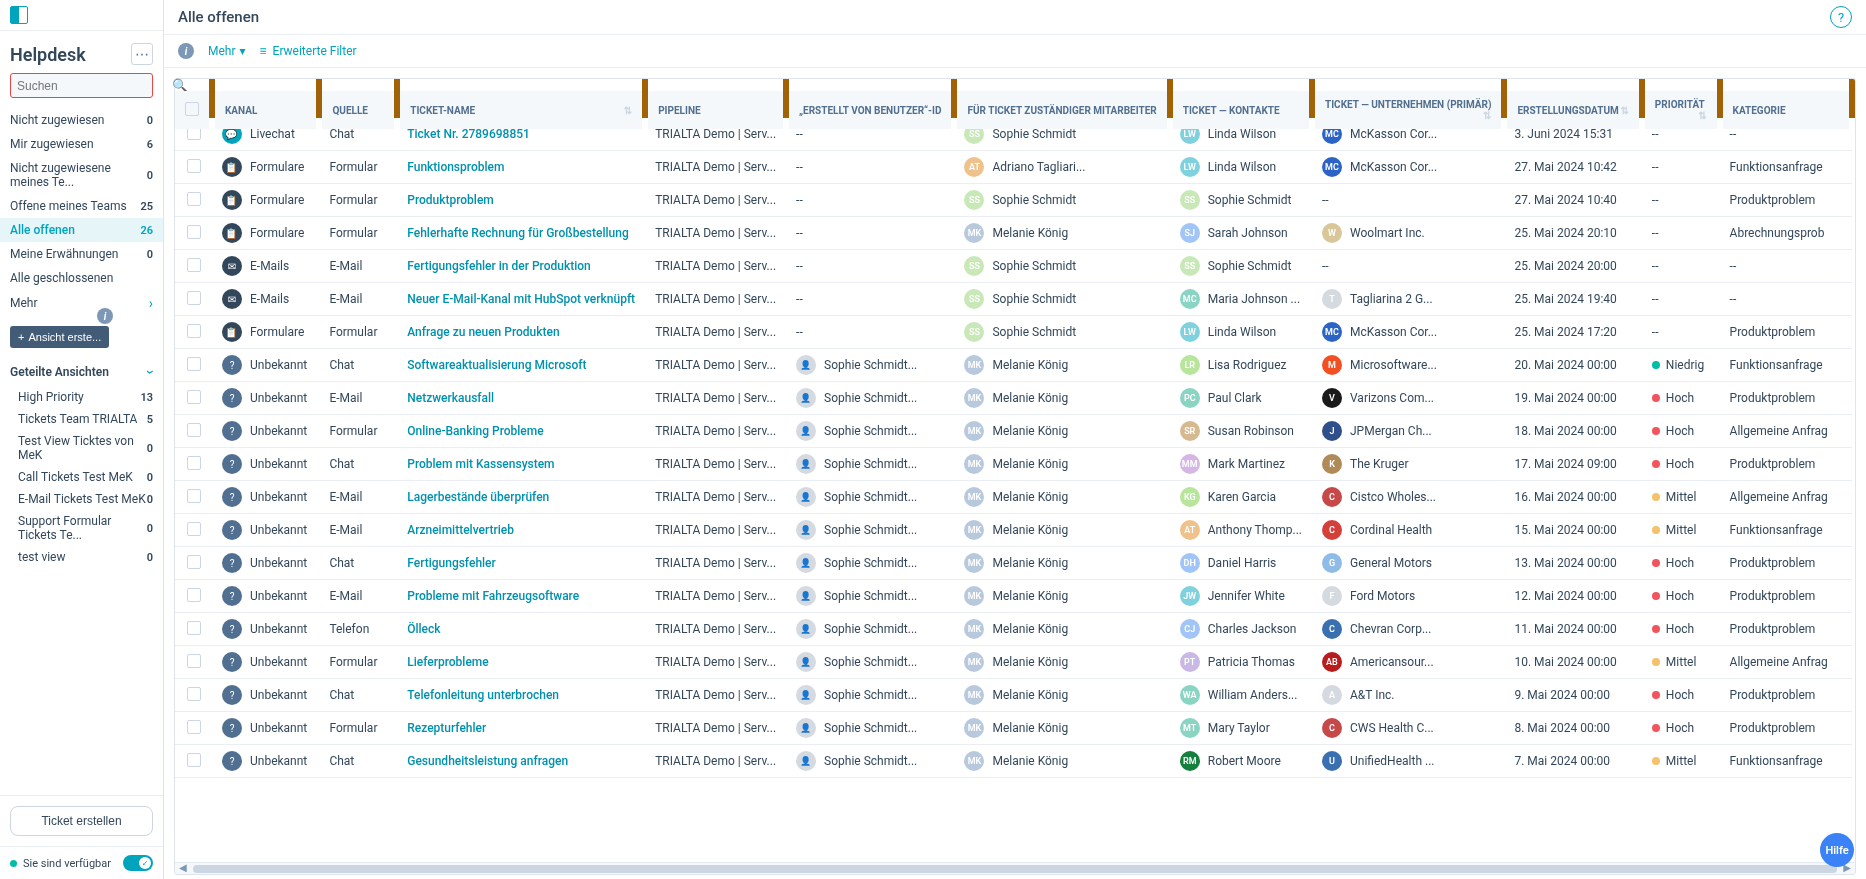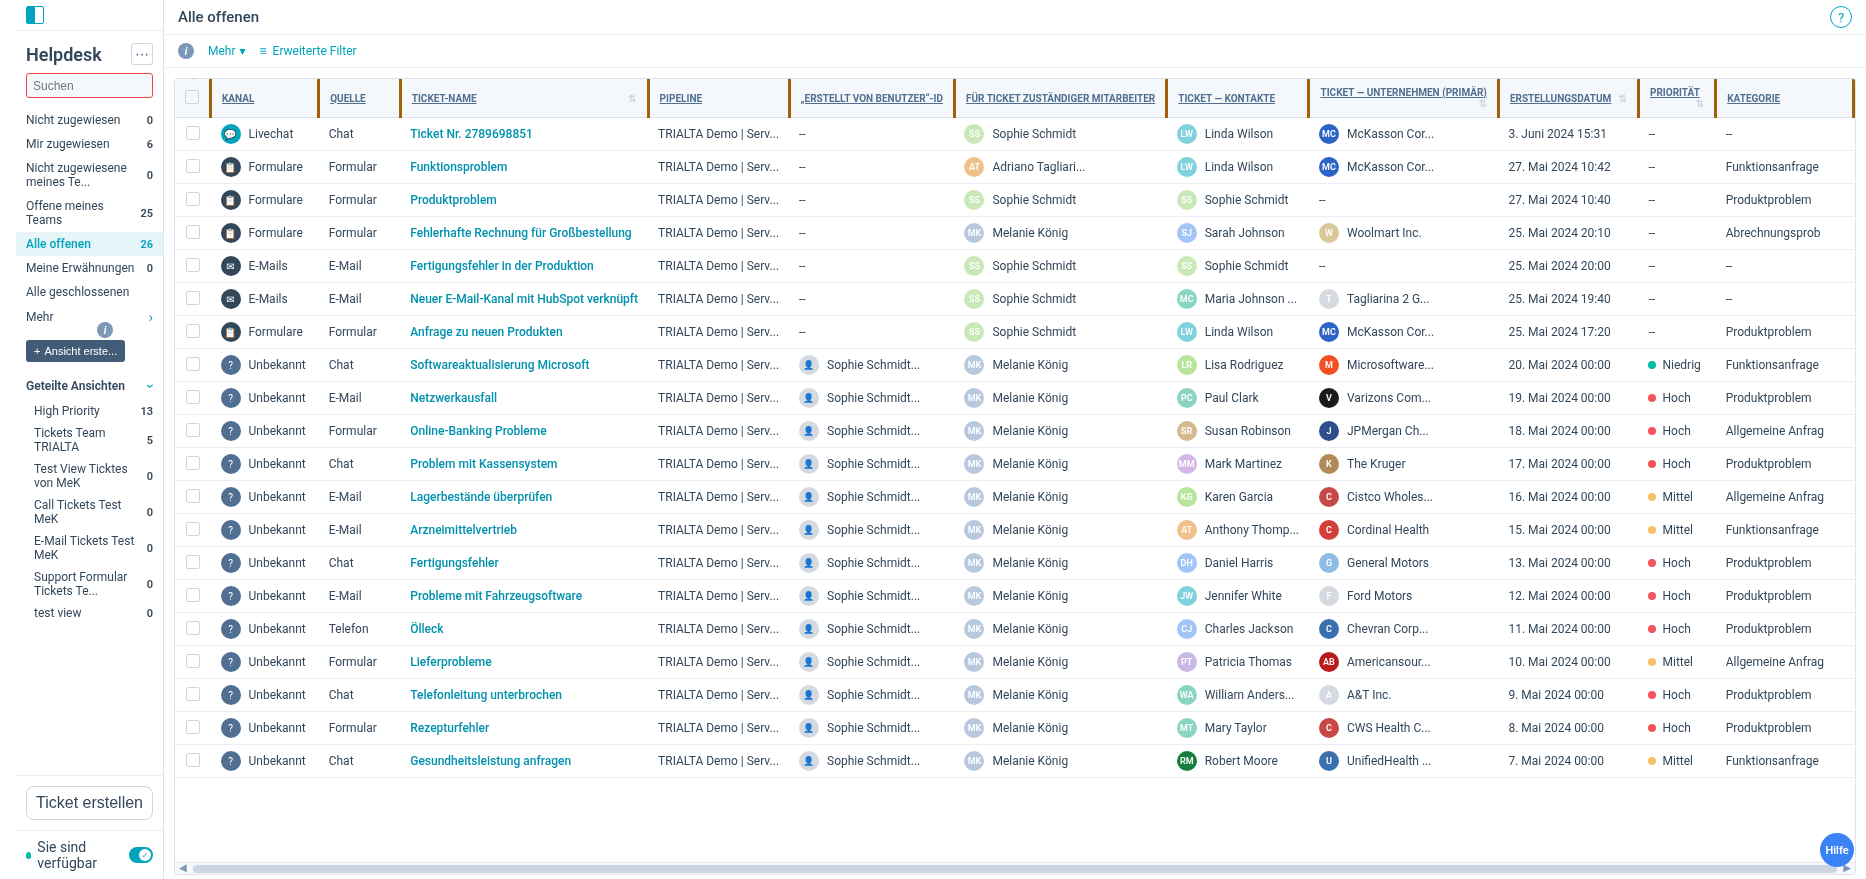--- a/index.html
+++ b/index.html
@@ -1,21 +1,21 @@
 <!DOCTYPE html>
 <html><head>
 <meta charset="utf-8">
 <style>
 * { box-sizing: border-box; margin: 0; padding: 0; }
 body { font-family: -apple-system, BlinkMacSystemFont, "Segoe UI", Roboto, Arial, sans-serif; font-size: 13px; color: #33475b; background: #fff; overflow: hidden; }
 
 .app { display: flex; height: 879px; width: 1866px; }
 
 
-.sidebar { width: 164px; border-right: 1px solid #dfe3eb; display: flex; flex-direction: column; position: relative; padding-left: 16px;}
+.sidebar { width: 164px; border-right: 1px solid #dfe3eb; display: flex; flex-direction: column; position: relative;}
 .logo-row { display: flex; align-items: center; padding: 6px 10px; border-bottom: 1px solid #eaeef4;}
 .logo { width: 18px; height: 18px; background: linear-gradient(90deg,#00a4bd 50%,#fff 50%); border:1px solid #00a4bd; border-radius:2px;}
 .side-header { display:flex; align-items:center; justify-content:space-between; padding:12px 10px 8px;}
 .side-title { font-size: 18px; font-weight: 600; color:#33475b;}
 .menu-btn { width:22px;height:22px;border:1px solid #cbd6e2;border-radius:3px;display:flex;align-items:center;justify-content:center;font-size:14px;color:#516f90;cursor:pointer;}
 .search-wrap { padding: 0 10px 10px; }
 .search-box { display:flex; align-items:center; border:1px solid #ef4444; border-radius:3px; background:#f5f8fa; padding:4px 6px;}
 .search-input { flex:1; border:none; background:transparent; outline:none; font-size:12px; color:#33475b;}
 .search-icon-s { color:#7c98b6; font-size:13px;}
 .nav-list { list-style:none; }
@@ -25,21 +25,21 @@
 .nav-item.active .count { color:#00a4bd;}
 .nav-more { display:flex;align-items:center;justify-content:space-between;padding:5px 10px;font-size:12px;color:#33475b;cursor:pointer;}
 .chev { color:#00a4bd; font-size:14px;}
 .create-view-row{ padding:10px; position:relative;}
 .create-view-btn { background:#425b76; color:#fff; border:none; border-radius:3px; padding:5px 8px; font-size:11px; display:flex;align-items:center;gap:4px;cursor:pointer;}
 .info-badge { position:absolute; width:16px;height:16px;border-radius:50%;background:#7c98b6;color:#fff;font-size:10px;display:flex;align-items:center;justify-content:center;font-weight:700;font-style:italic;}
 .info-badge.top { top:-8px; right:50px;}
 .section-hdr { display:flex;justify-content:space-between;align-items:center;padding:6px 10px; font-size:12px; font-weight:600; color:#33475b;cursor:pointer;}
 .shared-list .nav-item { padding:4px 10px 4px 18px;}
 .side-footer { margin-top:auto; border-top:1px solid #eaeef4;}
-.create-ticket { margin:10px; border:1px solid #cbd6e2; background:#fff; color:#33475b; padding:7px; width:calc(100% - 20px); border-radius:8px; font-size:16px; cursor:pointer;}
+.create-ticket { margin:10px; border:1px solid #cbd6e2; background:#fff; color:#33475b; padding:7px; width:calc(100% - 20px); border-radius:8px; font-size:12px; cursor:pointer;}
 .avail-row { display:flex;align-items:center;gap:6px;padding:8px 10px;border-top:1px solid #eaeef4;}
 .dot-green{width:7px;height:7px;border-radius:50%;background:#00bda5;}
 .toggle { width:30px;height:16px;border-radius:8px;background:#00a4bd;display:flex;align-items:center;justify-content:flex-end;padding:2px;cursor:pointer;margin-left:auto;}
 .toggle-knob{width:12px;height:12px;border-radius:50%;background:#fff;display:flex;align-items:center;justify-content:center;font-size:8px;color:#00a4bd;}
 
 
 .main { flex:1; display:flex; flex-direction:column; overflow:hidden;}
 .header-bar { display:flex;align-items:center;justify-content:space-between;padding:6px 14px;border-bottom:1px solid #eaeef4;}
 .view-title { font-size:15px; font-weight:500;}
 .help-icon { width:22px;height:22px;border:1.5px solid #00a4bd;border-radius:50%;display:flex;align-items:center;justify-content:center;color:#00a4bd;font-size:13px;cursor:pointer;}
@@ -47,21 +47,21 @@
 .toolbar .info-badge { position:static;}
 .more-dd { color:#00a4bd; font-size:12px; display:flex;align-items:center;gap:4px;cursor:pointer;}
 .filter-link { color:#00a4bd; font-size:12px; display:flex;align-items:center;gap:6px;cursor:pointer;}
 .filter-icon-glyph{color:#00a4bd;font-size:12px;}
 
 .table-wrap { margin:10px 10px 4px 10px; border:1px solid #dfe3eb; border-radius:3px; display:flex;flex-direction:column; overflow:hidden; flex:1;}
 .edit-cols-row{display:flex;justify-content:flex-end;padding:4px 6px;}
 .edit-cols-btn{border:1px solid #cbd6e2;background:#fff;font-size:10px;padding:3px 6px;border-radius:2px;color:#33475b;cursor:pointer;}
 .table-scroll { overflow:auto; flex:1;}
 table { border-collapse:collapse; width:100%; min-width:1650px;}
-thead th { position:sticky; top:0; background:#f5f8fa; text-align:left; font-size:10px; font-weight:700; color:#516f90; text-transform:uppercase; padding:8px 10px; border-bottom:1px solid #dfe3eb; border-right:3px solid #a16207; white-space:nowrap;text-decoration:underline;}
+thead th { position:sticky; top:12px; background:#f5f8fa; text-align:left; font-size:10px; font-weight:700; color:#516f90; text-transform:uppercase; padding:8px 10px; border-bottom:1px solid #dfe3eb; border-right:6px solid #a16207; white-space:nowrap;}
 thead th .sort{float:right;color:#cbd6e2;font-size:10px;}
 tbody td { padding:6px 10px; border-bottom:1px solid #eaeef4; font-size:12px; white-space:nowrap; overflow:hidden; text-overflow:ellipsis;}
 .chk { width:14px;height:14px; border:1px solid #cbd6e2; border-radius:2px; display:inline-block; cursor:pointer;}
 .th-chk,.td-chk{width:34px;text-align:center;}
 .channel-cell{display:flex;align-items:center;gap:8px;}
 .ch-icon{width:20px;height:20px;border-radius:50%;display:flex;align-items:center;justify-content:center;color:#fff;font-size:10px;flex-shrink:0;}
 .ch-icon.chat{background:#00a4bd;}
 .ch-icon.form{background:#33475b;}
 .ch-icon.email{background:#33475b;}
 .ch-icon.unk{background:#516f90;}
@@ -174,21 +174,21 @@
         <li class="nav-item">
           <span>test view</span>
           <span class="count">0</span>
         </li>
       </ul>
 
     <div class="side-footer">
       <button class="create-ticket">Ticket erstellen</button>
       <div class="avail-row">
         <span class="dot-green"></span>
-        <span style="font-size:14px;">Sie sind verfügbar</span>
+        <span style="font-size:11px;">Sie sind verfügbar</span>
         <span class="toggle">
             <span class="toggle-knob">✓</span>
           </span>
       </div>
     </div>
   </aside>
 
   <main class="main">
     <div class="header-bar">
       <div class="view-title">Alle offenen</div>
@@ -614,21 +614,21 @@
                     <span class="avatar" style="background:#d5b7e5">MM</span>
                     <span>Mark Martinez</span>
                   </span>
                 </td>
     <td>
                   <span class="person">
                     <span class="avatar" style="background:#b08b57">K</span>
                     <span>The Kruger</span>
                   </span>
                 </td>
-    <td>17. Mai 2024 00:00</td>
+    <td>17. Mai 2024 09:00</td>
     <td>
                   <span class="priority">
                     <span class="pdot high"></span>
                     <span>Hoch</span>
                   </span>
                 </td>
     <td>Produktproblem</td>
               </tr>
               <tr>
     <td class="td-chk"><span class="chk"></span></td>

